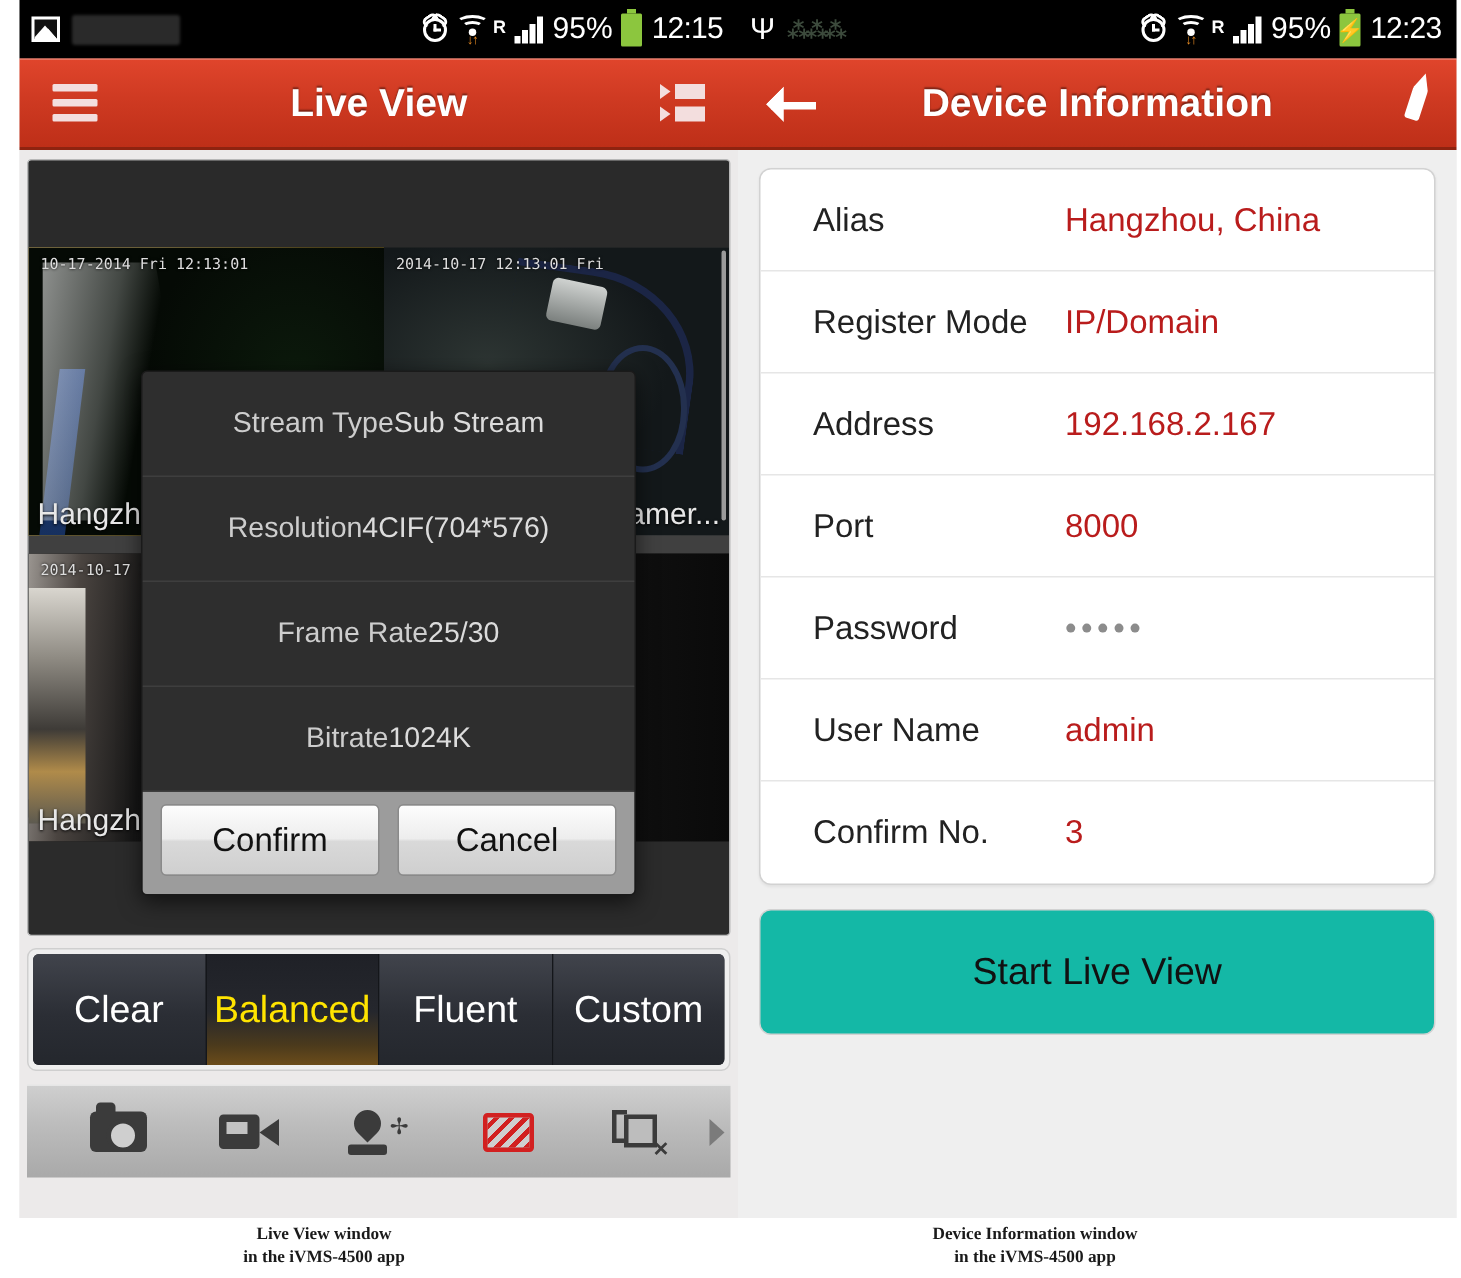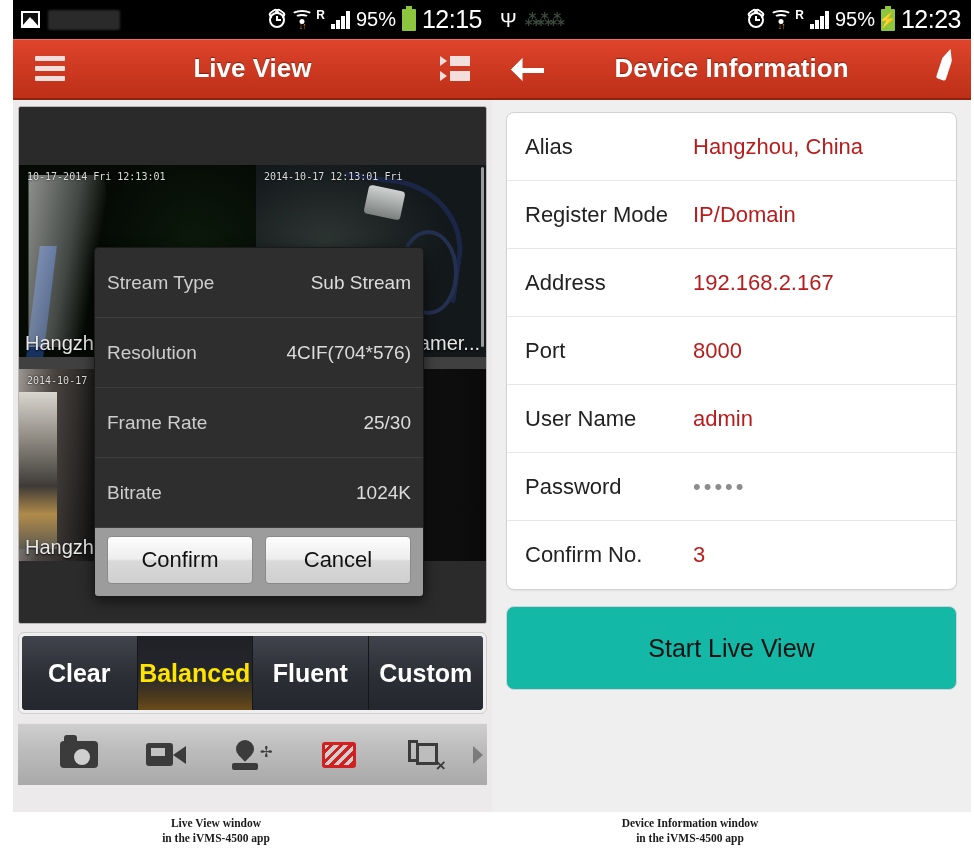--- a/index.html
+++ b/index.html
@@ -124,21 +124,21 @@
     position: relative; border-radius: 1px;
   }
   .icon-batt::before {
     content: ""; position: absolute; top: -3px; left: 4px;
     width: 6px; height: 3px; background: #8cc63e;
   }
   .batt-bolt {
     position: absolute; inset: 0; color: #e8ffd0; font-size: 15px;
     display: flex; align-items: center; justify-content: center; font-weight: bold;
   }
-  .sb-clock { font-size: 25px; letter-spacing: -0.5px; }
+  .sb-clock { font-size: 20px; letter-spacing: -0.5px; }
 
   
   .appbar {
     height: 61px;
     background: linear-gradient(to bottom, #e0452c 0%, #cf3a22 45%, #be2f18 100%);
     display: flex; align-items: center;
     padding: 0 22px;
     position: relative;
     border-bottom: 2px solid #8e2310;
     box-shadow: inset 0 1px 0 rgba(255,255,255,.25);
@@ -288,21 +288,21 @@
     left: 75px; top: 140px;
     width: 330px;
     background: #2e2e2e;
     border: 1px solid #1a1a1a;
     border-radius: 4px;
     box-shadow: 0 4px 14px rgba(0,0,0,.6);
     z-index: 20;
     overflow: hidden;
   }
   .dlg-row {
-    display: flex; align-items: center; justify-content: space-between;
+    display: flex; align-items: center; justify-content: center;
     padding: 0 12px;
     height: 70px;
     color: #cfcfcf;
     font-size: 19px;
     border-bottom: 1px solid #3e3e3e;
   }
   .dlg-row:last-of-type { border-bottom: none; }
   .dlg-row .k { color: #cdcdcd; }
   .dlg-row .v { color: #dcdcdc; }
   .dlg-actions {
@@ -322,21 +322,20 @@
     cursor: pointer;
   }
 
   
   .qual-wrap {
     margin-top: 8px;
     background: #efefef;
     border: 1px solid #cfcfcf;
     border-radius: 6px;
     padding: 3px;
-    font-weight: bold;
   }
   .qual {
     display: flex;
     border-radius: 4px;
     overflow: hidden;
     background: #2d3037;
   }
   .qual .seg {
     flex: 1;
     height: 74px;
@@ -428,21 +427,21 @@
     box-shadow: 0 1px 2px rgba(0,0,0,.06);
   }
   .di-row {
     display: flex; align-items: center;
     height: 68px;
     padding: 0 18px;
     border-bottom: 1px solid #e6e6e6;
     cursor: pointer;
   }
   .di-row:last-child { border-bottom: none; }
-  .di-label { width: 168px; font-size: 22px; color: #222; }
+  .di-label { width: 168px; font-size: 22px; color: #222; margin-left: 17px; }
   .di-value { font-size: 22px; color: #b91c1c; }
   .di-dots { color: #8c8c8c; font-size: 22px; letter-spacing: 3px; }
 
   .btn-live {
     margin-top: 16px;
     width: 100%; height: 84px;
     background: #14b8a6;
     border: 1px solid #d2d2d2;
     border-radius: 8px;
     font-size: 25px;
@@ -681,26 +680,26 @@
         </div>
         <div class="di-row">
           <span class="di-label">Address</span>
           <span class="di-value">192.168.2.167</span>
         </div>
         <div class="di-row">
           <span class="di-label">Port</span>
           <span class="di-value">8000</span>
         </div>
         <div class="di-row">
+          <span class="di-label">Password</span>
+          <span class="di-value di-dots">•••••</span>
+        </div>
+        <div class="di-row">
           <span class="di-label">User Name</span>
           <span class="di-value">admin</span>
-        </div>
-        <div class="di-row">
-          <span class="di-label">Password</span>
-          <span class="di-value di-dots">•••••</span>
         </div>
         <div class="di-row">
           <span class="di-label">Confirm No.</span>
           <span class="di-value">3</span>
         </div>
       </div>
 
       <button class="btn-live">Start Live View</button>
     </div>
   </div>

